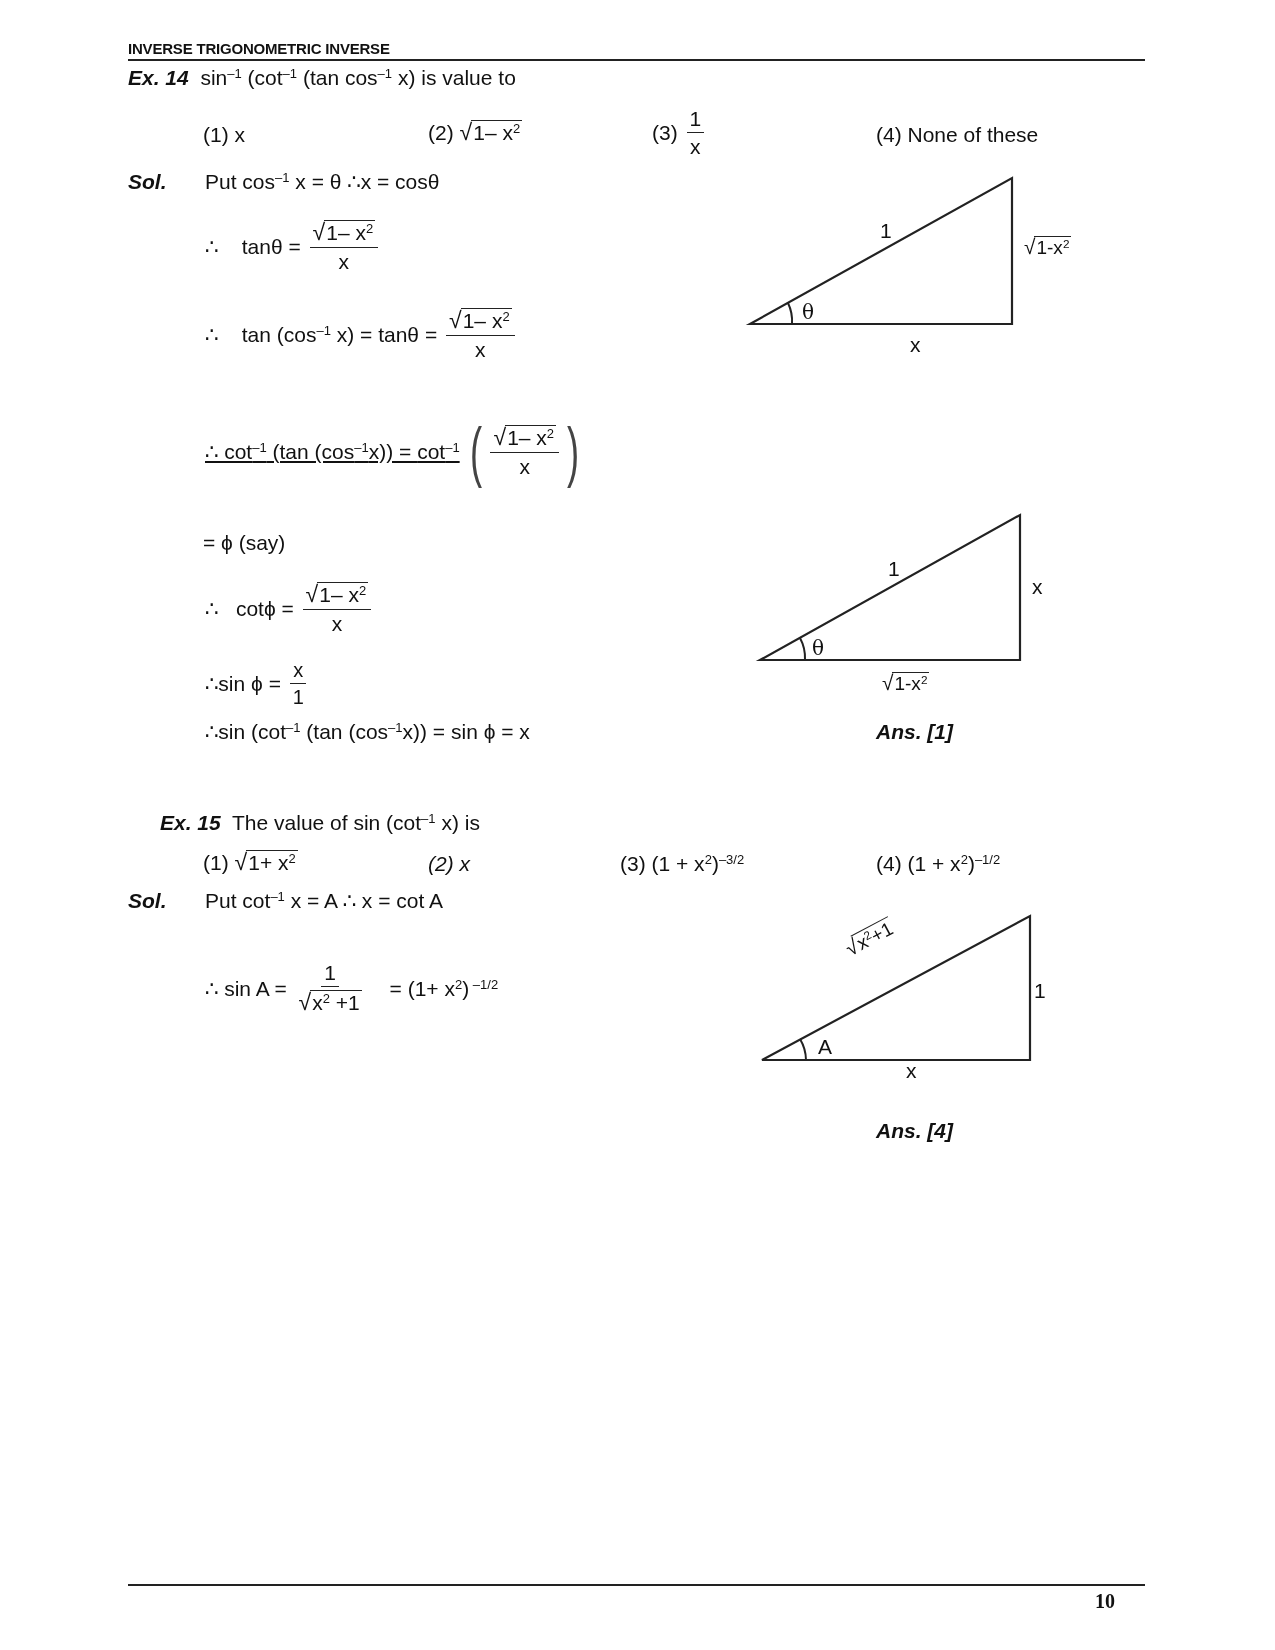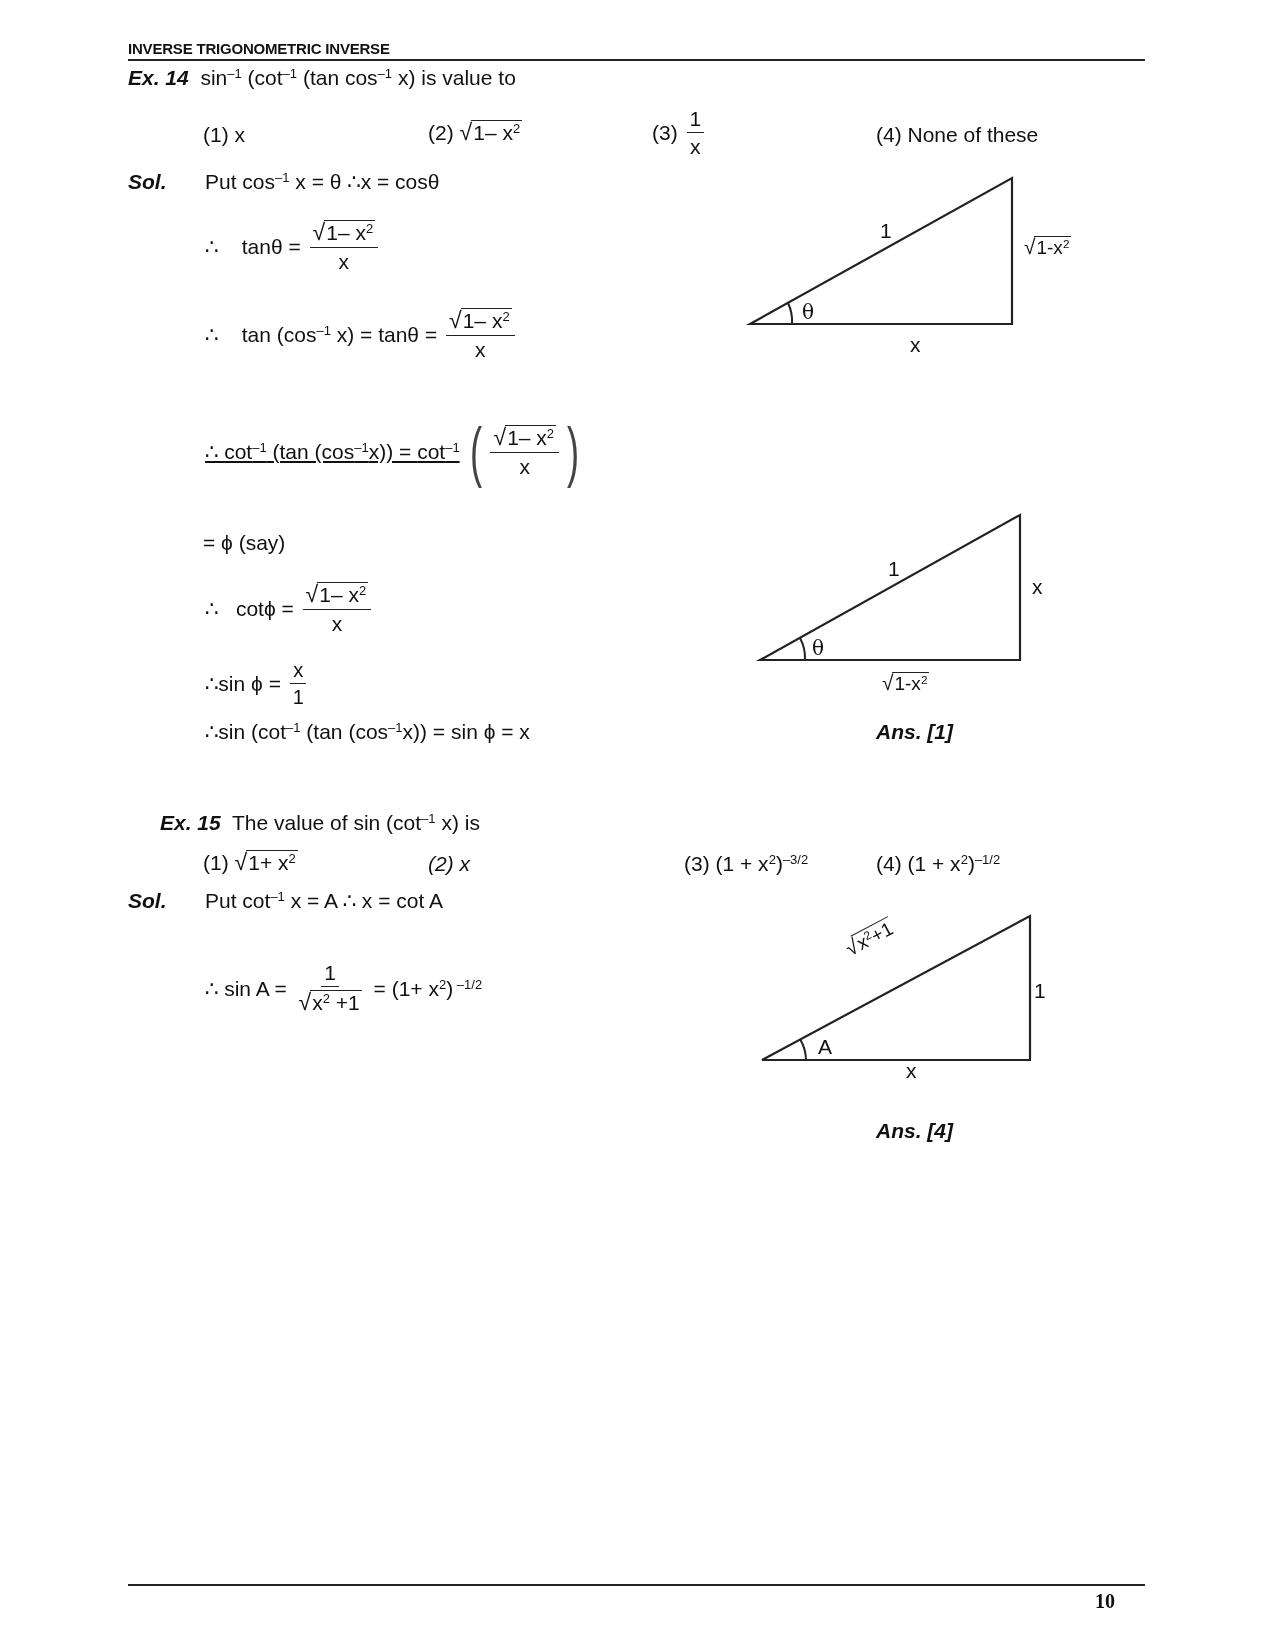--- a/index.html
+++ b/index.html
@@ -159,42 +159,42 @@
 <div class="abs t" style="left:203px; top:850px;">
   <span>(1)</span>
   <span class="rad">
       <span class="sym">√</span>
       <span class="under"><span>1+ x</span><sup>2</sup></span>
     </span>
 </div>
 <div class="abs t" style="left:428px; top:853px;font-style:italic;">
   <span>(2)</span> <span>x</span>
 </div>
-<div class="abs t" style="left:684px; top:853px;text-align:center;">
+<div class="abs t" style="left:620px; top:853px;text-align:center;">
   <span>(3)</span> <span>(1 + x</span><sup>2</sup><span>)</span><sup>–3/2</sup>
 </div>
 <div class="abs t" style="left:876px; top:853px;">
   <span>(4)</span> <span>(1 + x</span><sup>2</sup><span>)</span><sup>–1/2</sup>
 </div>
 
 <div class="abs t b" style="left:128px; top:890px;">Sol.</div>
 <div class="abs t" style="left:205px; top:890px;">
   <span>Put cot</span><sup>–1</sup><span> x = A ∴ x = cot A</span>
 </div>
 
 <div class="abs t" style="left:205px; top:962px;">
   <span style="vertical-align:middle;">∴ sin A =</span>
   <span class="frac">
     <span class="num">1</span>
     <span class="den"><span class="rad">
           <span class="sym">√</span>
           <span class="under"><span>x</span><sup>2</sup><span> +1</span></span>
         </span></span>
   </span>
-  <span style="vertical-align:middle;"><span>= (1+ x</span><sup>2</sup><span>)</span><sup> –1/2</sup></span>
+  <span style="vertical-align:middle;margin-left:16px;"><span>= (1+ x</span><sup>2</sup><span>)</span><sup> –1/2</sup></span>
 </div>
 
 <div class="lbl" style="left:852px; top:938px; transform:rotate(-28deg); transform-origin:left bottom; font-size:19px;">
   <span class="rad">
       <span class="sym">√</span>
       <span class="under"><span>x</span><sup>2</sup><span>+1</span></span>
     </span>
 </div>
 <div class="lbl" style="left:1034px; top:980px;">1</div>
 <div class="lbl" style="left:906px; top:1060px;">x</div>

